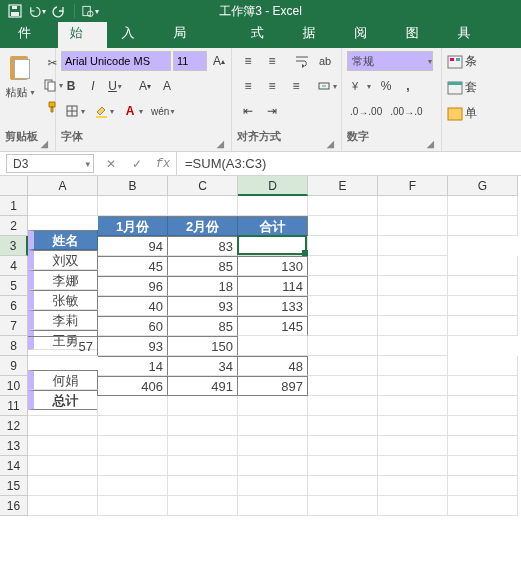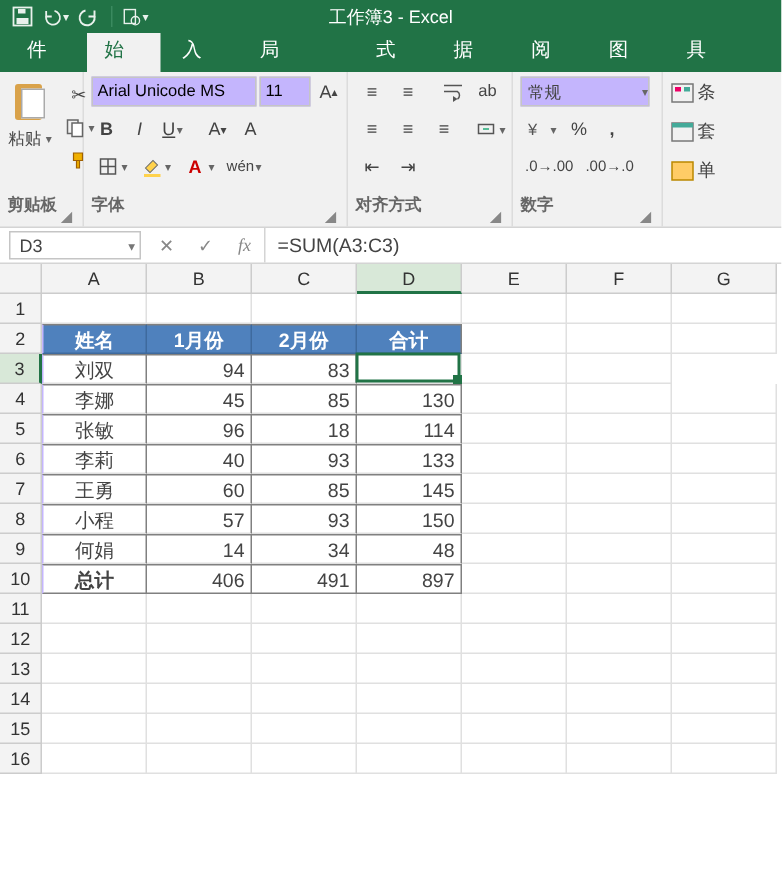--- a/index.html
+++ b/index.html
@@ -54,21 +54,21 @@
   .colhdrs { position: absolute; left: 28px; top: 0; height: 20px; display: flex; }
   .colhdr { width: 70px; border-right: 1px solid #ccc; border-bottom: 1px solid #ccc; background: #f3f3f3; text-align: center; font-size: 12px; line-height: 20px; color: #333; }
   .colhdr.sel { background: #d8e8d8; border-bottom: 2px solid #217346; }
   .rowhdrs { position: absolute; left: 0; top: 20px; width: 28px; }
   .rowhdr { height: 20px; border-right: 1px solid #ccc; border-bottom: 1px solid #ccc; background: #f3f3f3; text-align: center; font-size: 12px; line-height: 20px; color: #333; }
   .rowhdr.sel { background: #d8e8d8; border-right: 2px solid #217346; }
   .cells { position: absolute; left: 28px; top: 20px; }
   .cellrow { display: flex; height: 20px; }
   .cell { width: 70px; height: 20px; border-right: 1px solid #e0e0e0; border-bottom: 1px solid #e0e0e0; font-size: 13px; line-height: 19px; padding: 0 4px; overflow: hidden; white-space: nowrap; font-family: Arial, "Microsoft YaHei", sans-serif; }
   .cell.hdr { background: #4f81bd; color: #fff; text-align: center; font-weight: bold; border-right: 1px solid #3e6a9e; border-bottom: 1px solid #3e6a9e; }
-  .cell.tl { border-left: 1px solid #c4b5fd; }
+  .cell.tl { border-left: 6px solid #c4b5fd; margin-top: 14px; }
   .cell.tb { border-bottom: 1px solid #808080; }
   .cell.tr { border-right: 1px solid #808080; }
   .cell.tt { border-top: 1px solid #808080; }
   .cell.name { text-align: center; }
   .cell.num { text-align: right; }
   .activecell { position: absolute; border: 2px solid #217346; pointer-events: none; }
   .fillhandle { position: absolute; width: 6px; height: 6px; background: #217346; right: -3px; bottom: -3px; }
 </style>
 </head>
 <body>
@@ -348,21 +348,21 @@
       <span class="dd2">▾</span>
     </div>
   <div class="fxbtns">
     <span class="fxb">
         <span>✕</span>
       </span>
     <span class="fxb">
         <span>✓</span>
       </span>
     <span class="fxb">
-        <i style="font-family:Liberation Serif, serif">fx</i>
+        <i style="font-family:Liberation Mono, monospace">fx</i>
       </span>
   </div>
   <div class="formula">
       <span>=SUM(A3:C3)</span>
     </div>
 </div>
 
 <div class="gridwrap">
   <div class="selectall"></div>
   <div class="colhdrs" id="colhdrs">
@@ -449,21 +449,20 @@
       <div class="cellrow">
         <div class="cell name tt tl" style="border-right-color: rgb(128, 128, 128);">王勇</div>
         <div class="cell num tt" style="border-right-color: rgb(128, 128, 128);">60</div>
         <div class="cell num tt" style="border-right-color: rgb(128, 128, 128);">85</div>
         <div class="cell num tt tr" style="border-right-color: rgb(128, 128, 128);">145</div>
         <div class="cell"></div>
         <div class="cell"></div>
         <div class="cell"></div>
       </div>
       <div class="cellrow">
-        <div class="cell name tt tl" style="border-right-color: rgb(128, 128, 128);">小程</div>
         <div class="cell num tt" style="border-right-color: rgb(128, 128, 128);">57</div>
         <div class="cell num tt" style="border-right-color: rgb(128, 128, 128);">93</div>
         <div class="cell num tt tr" style="border-right-color: rgb(128, 128, 128);">150</div>
         <div class="cell"></div>
         <div class="cell"></div>
         <div class="cell"></div>
       </div>
       <div class="cellrow">
         <div class="cell name tt tl" style="border-right-color: rgb(128, 128, 128);">何娟</div>
         <div class="cell num tt" style="border-right-color: rgb(128, 128, 128);">14</div>

